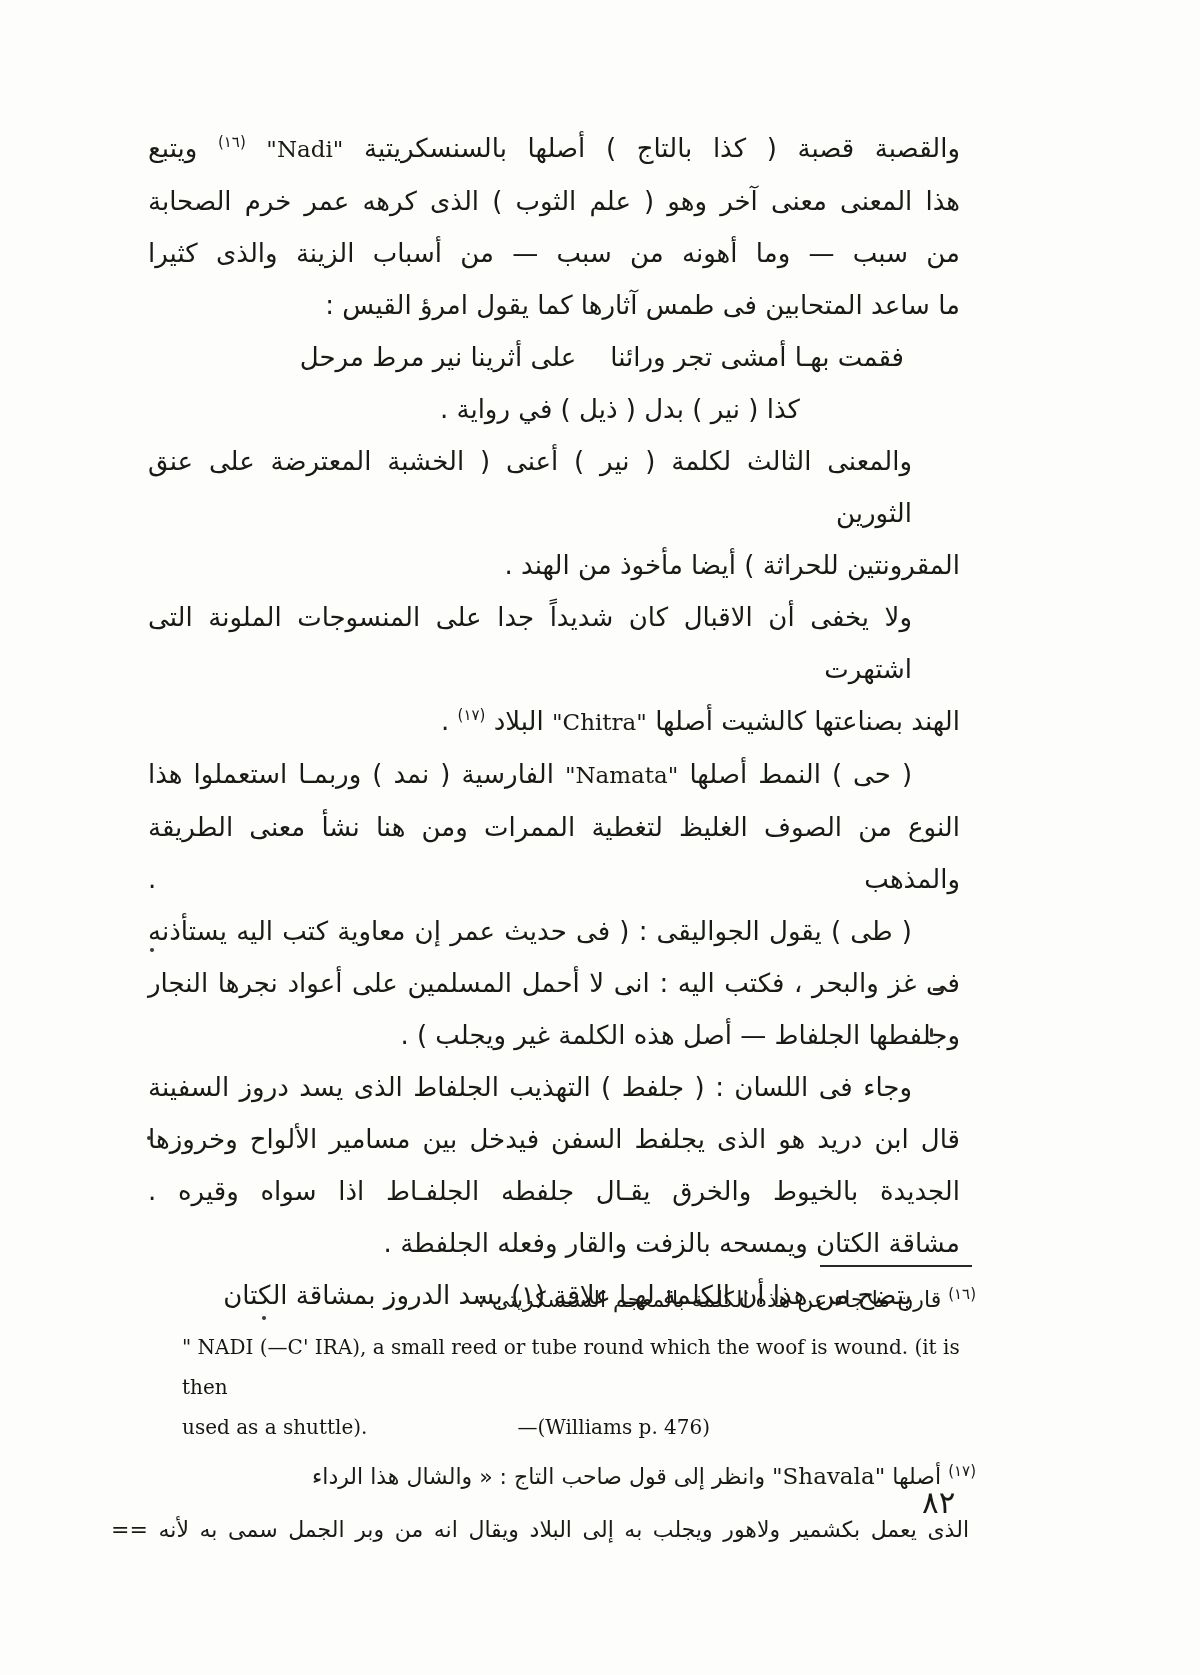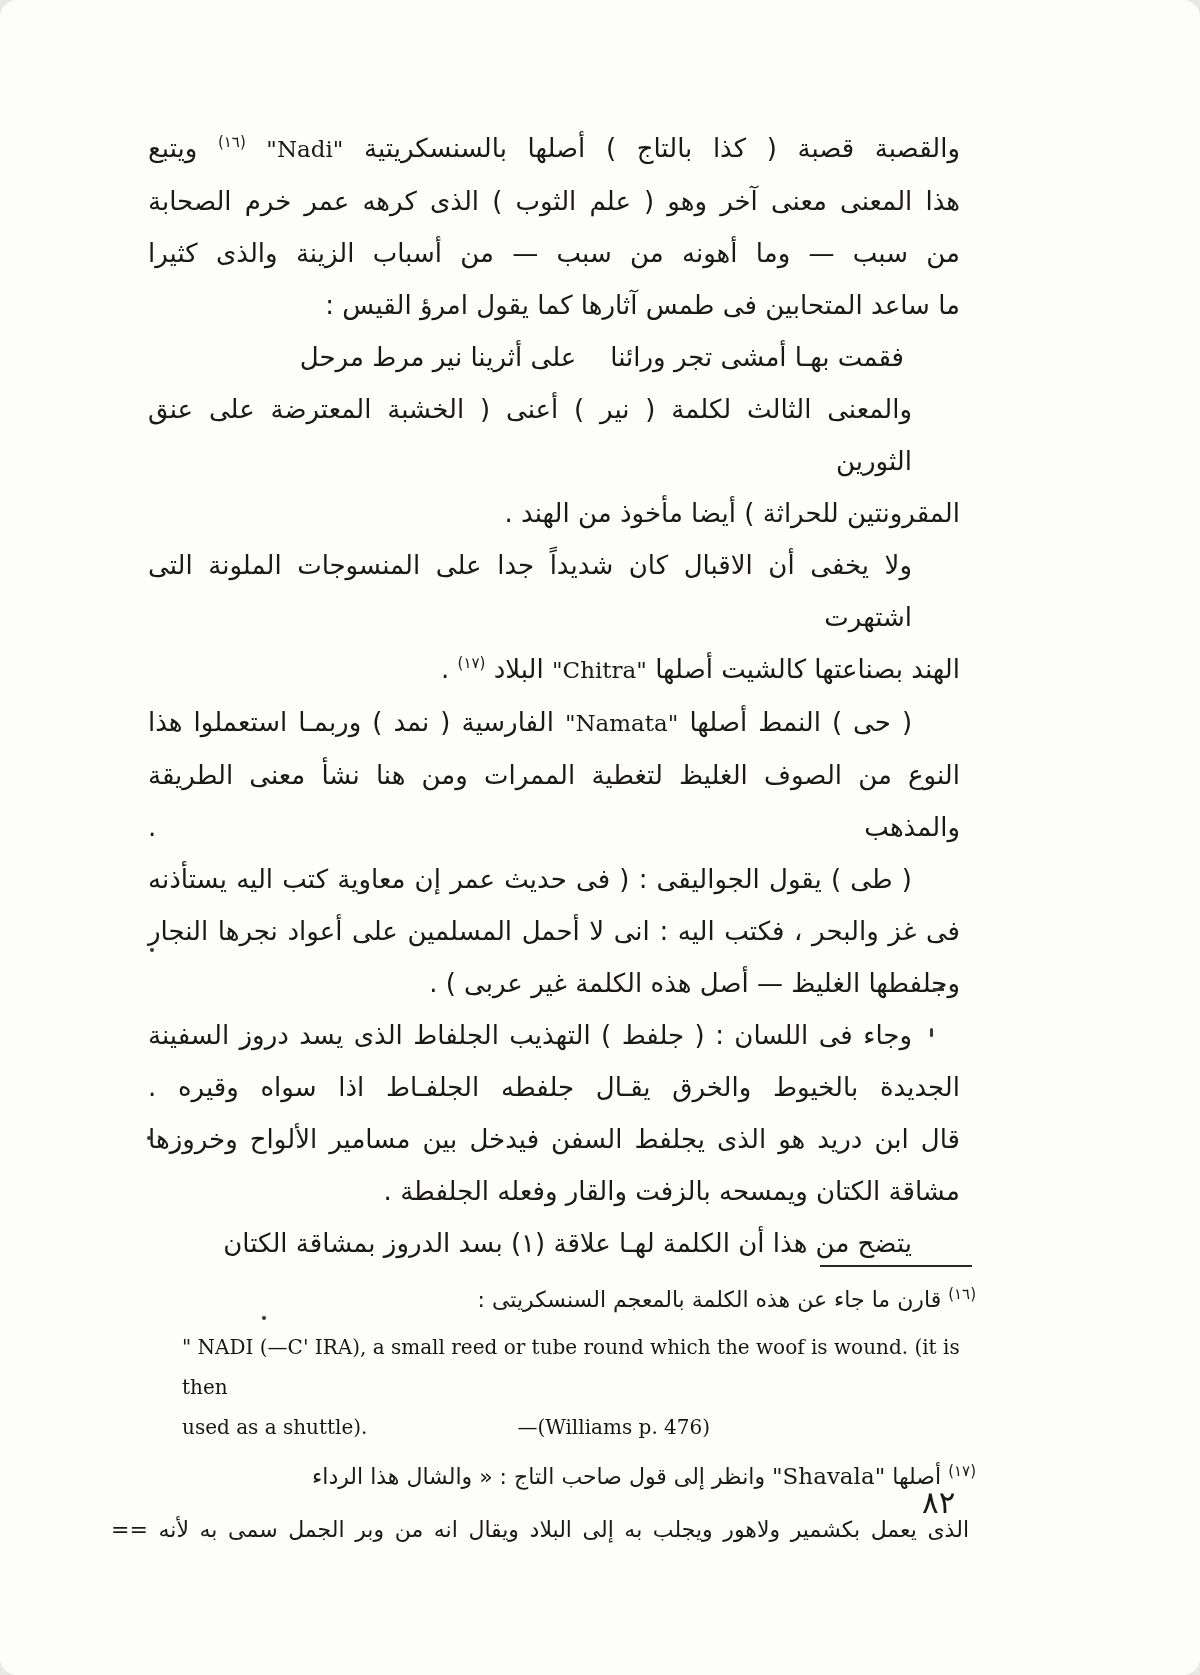--- a/index.html
+++ b/index.html
@@ -5,21 +5,20 @@
   html,body { margin:0; padding:0; background:#e8e8e8; }
   .page {
     position: relative;
     width: 1200px;
     height: 1675px;
     margin: 0 auto;
     background: #fdfdfc;
     color: #1b1914;
     font-family: "DejaVu Sans", sans-serif;
     overflow: hidden;
-    border-radius: 17px;
   }
   
   .body-text {
     position: absolute;
     top: 122px;
     right: 240px;
     width: 812px;
     direction: rtl;
     font-size: 26px;
     line-height: 52px;
@@ -98,37 +97,38 @@
     <p class="ln full"><span>والقصبة قصبة ( كذا بالتاج ) أصلها بالسنسكريتية</span> <span dir="ltr" class="latin">"Nadi"</span> <sup class="fnref">(١٦)</sup> <span>ويتبع</span></p>
     <p class="ln full">هذا المعنى معنى آخر وهو ( علم الثوب ) الذى كرهه عمر خرم الصحابة</p>
     <p class="ln full">من سبب — وما أهونه من سبب — من أسباب الزينة والذى كثيرا</p>
     <p class="ln">ما ساعد المتحابين فى طمس آثارها كما يقول امرؤ القيس :</p>
 
     <div class="verse">
       <span>فقمت بهـا أمشى تجر ورائنا</span>
       <span>على أثرينا نير مرط مرحل</span>
     </div>
 
+    <p class="ln kaza">كذا ( نير ) بدل ( ذيل ) في رواية .</p>
 
     <p class="ln full ind">والمعنى الثالث لكلمة ( نير ) أعنى ( الخشبة المعترضة على عنق الثورين</p>
     <p class="ln">المقرونتين للحراثة ) أيضا مأخوذ من الهند .</p>
 
     <p class="ln full ind">ولا يخفى أن الاقبال كان شديداً جدا على المنسوجات الملونة التى اشتهرت</p>
     <p class="ln"><span>الهند بصناعتها كالشيت أصلها</span> <span dir="ltr" class="latin">"Chitra"</span> <span>البلاد</span> <sup class="fnref">(١٧)</sup> <span>.</span></p>
 
     <p class="ln full ind"><span>( حى ) النمط أصلها</span> <span dir="ltr" class="latin">"Namata"</span> <span>الفارسية ( نمد ) وربمـا استعملوا هذا</span></p>
     <p class="ln full">النوع من الصوف الغليظ لتغطية الممرات ومن هنا نشأ معنى الطريقة والمذهب .</p>
 
     <p class="ln full ind">( طى ) يقول الجواليقى : ( فى حديث عمر إن معاوية كتب اليه يستأذنه</p>
     <p class="ln full">فى غز والبحر ، فكتب اليه : انى لا أحمل المسلمين على أعواد نجرها النجار</p>
-    <p class="ln">وجلفطها الغليظ — أصل هذه الكلمة غير عربى ) .</p>
+    <p class="ln">وجلفطها الجلفاط — أصل هذه الكلمة غير ويجلب ) .</p>
 
     <p class="ln full ind">وجاء فى اللسان : ( جلفط ) التهذيب الجلفاط الذى يسد دروز السفينة</p>
+    <p class="ln full">قال ابن دريد هو الذى يجلفط السفن فيدخل بين مسامير الألواح وخروزها</p>
     <p class="ln full">الجديدة بالخيوط والخرق يقـال جلفطه الجلفـاط اذا سواه وقيره .</p>
-    <p class="ln full">قال ابن دريد هو الذى يجلفط السفن فيدخل بين مسامير الألواح وخروزها</p>
     <p class="ln">مشاقة الكتان ويمسحه بالزفت والقار وفعله الجلفطة .</p>
 
     <p class="ln ind">يتضح من هذا أن الكلمة لهـا علاقة (١) بسد الدروز بمشاقة الكتان</p>
 
   </main>
 
   <section class="footnotes">
     <div class="fn-rule"></div>
 
     <p class="fn-ar"><sup class="fnref">(١٦)</sup> <span>قارن ما جاء عن هذه الكلمة بالمعجم السنسكريتى :</span></p>

